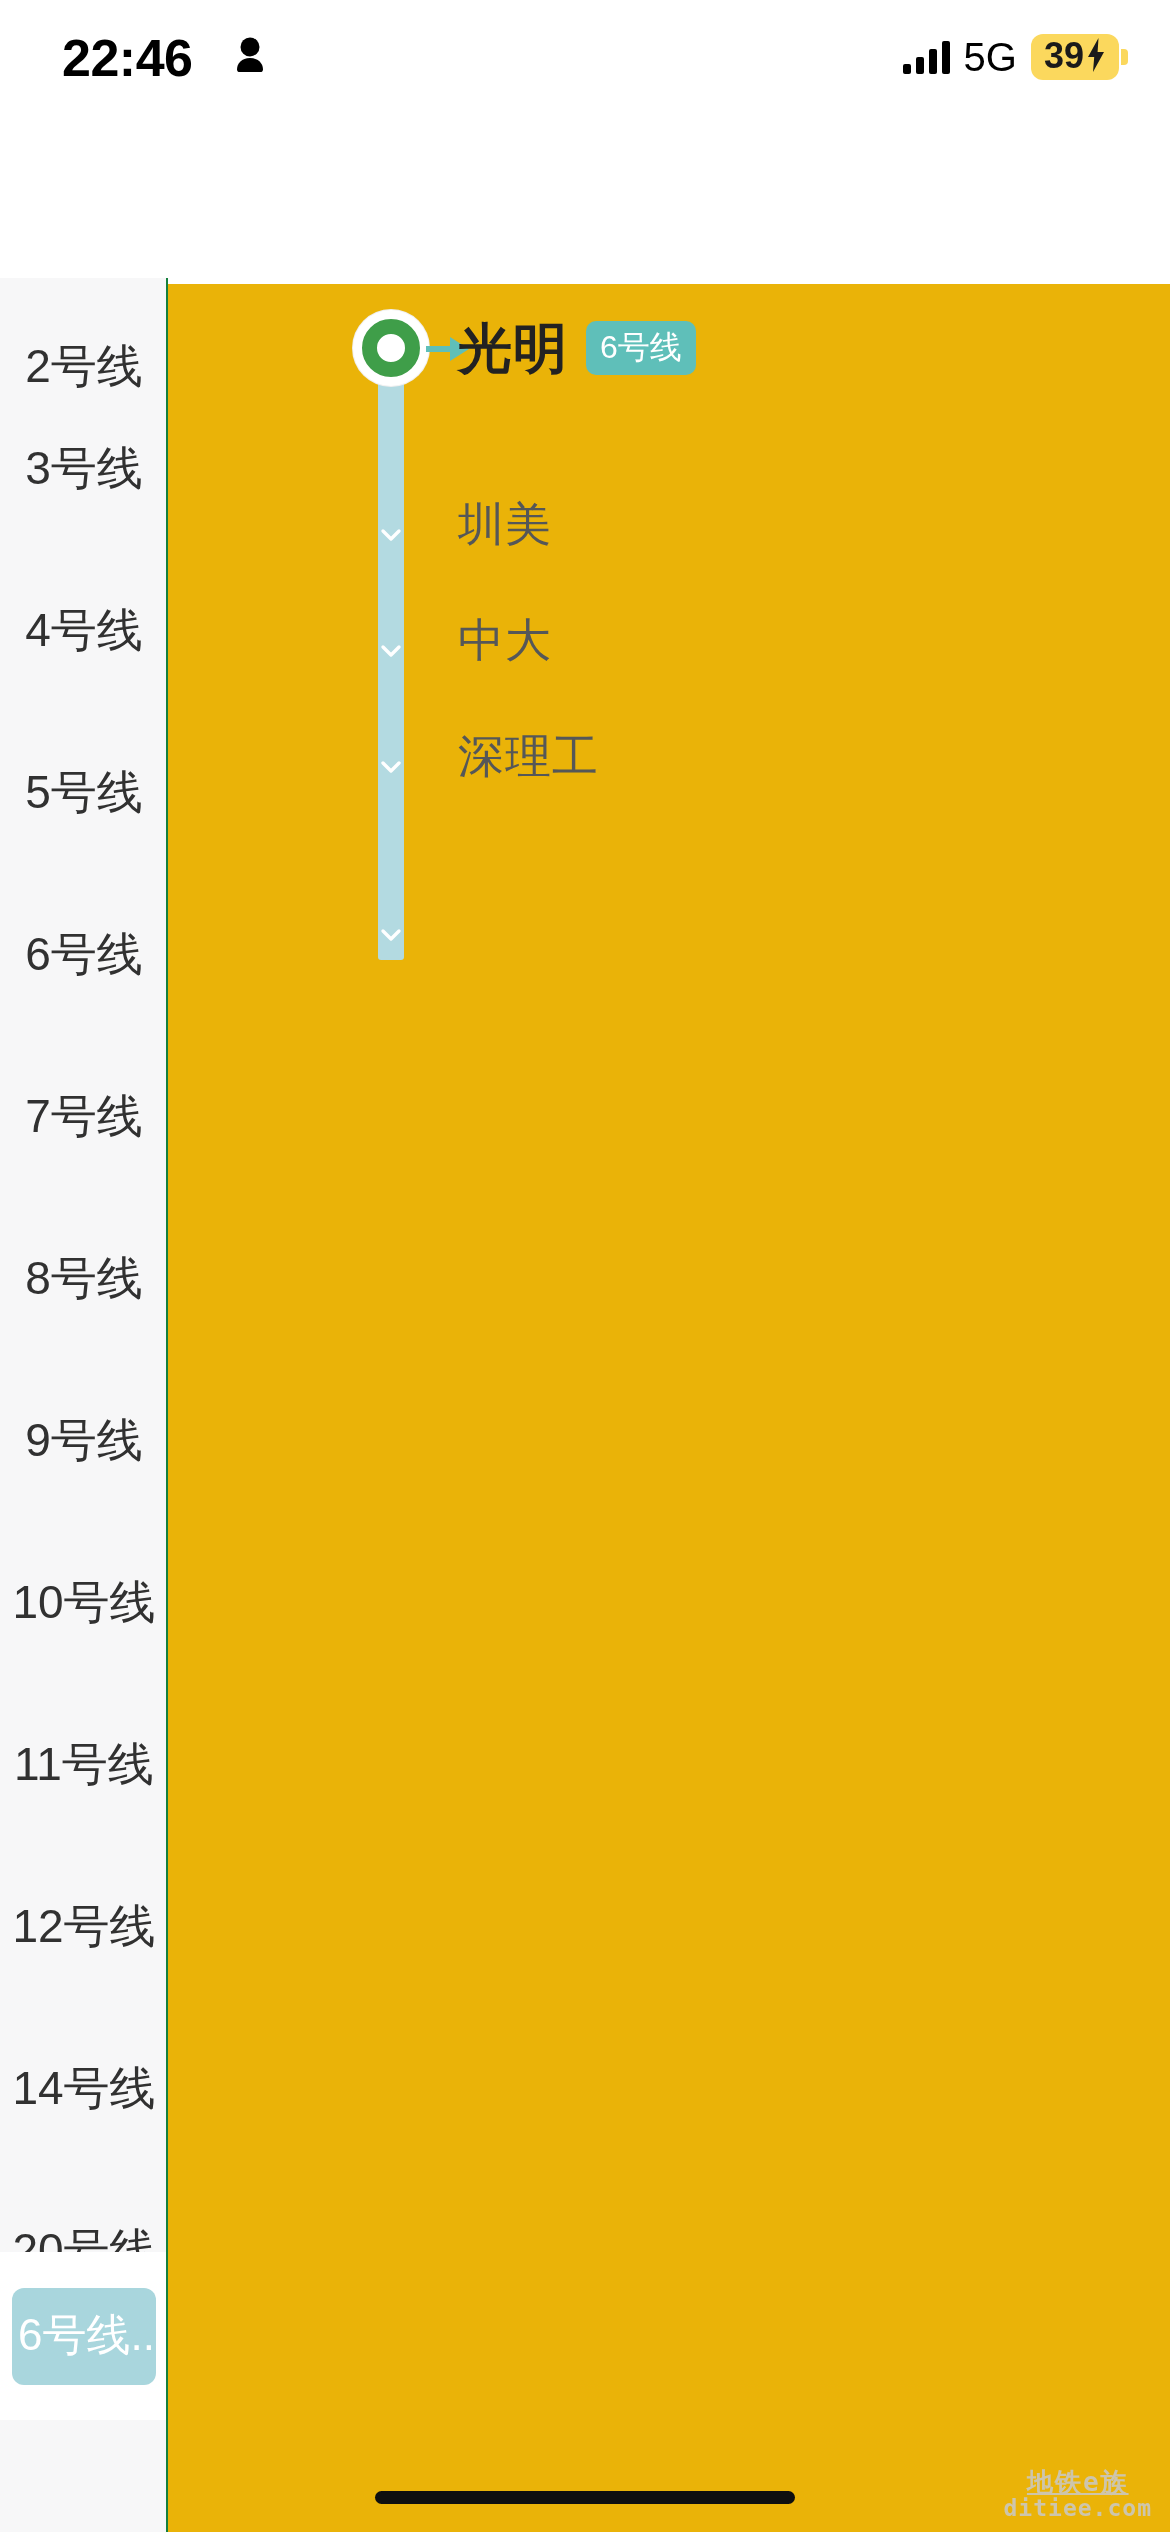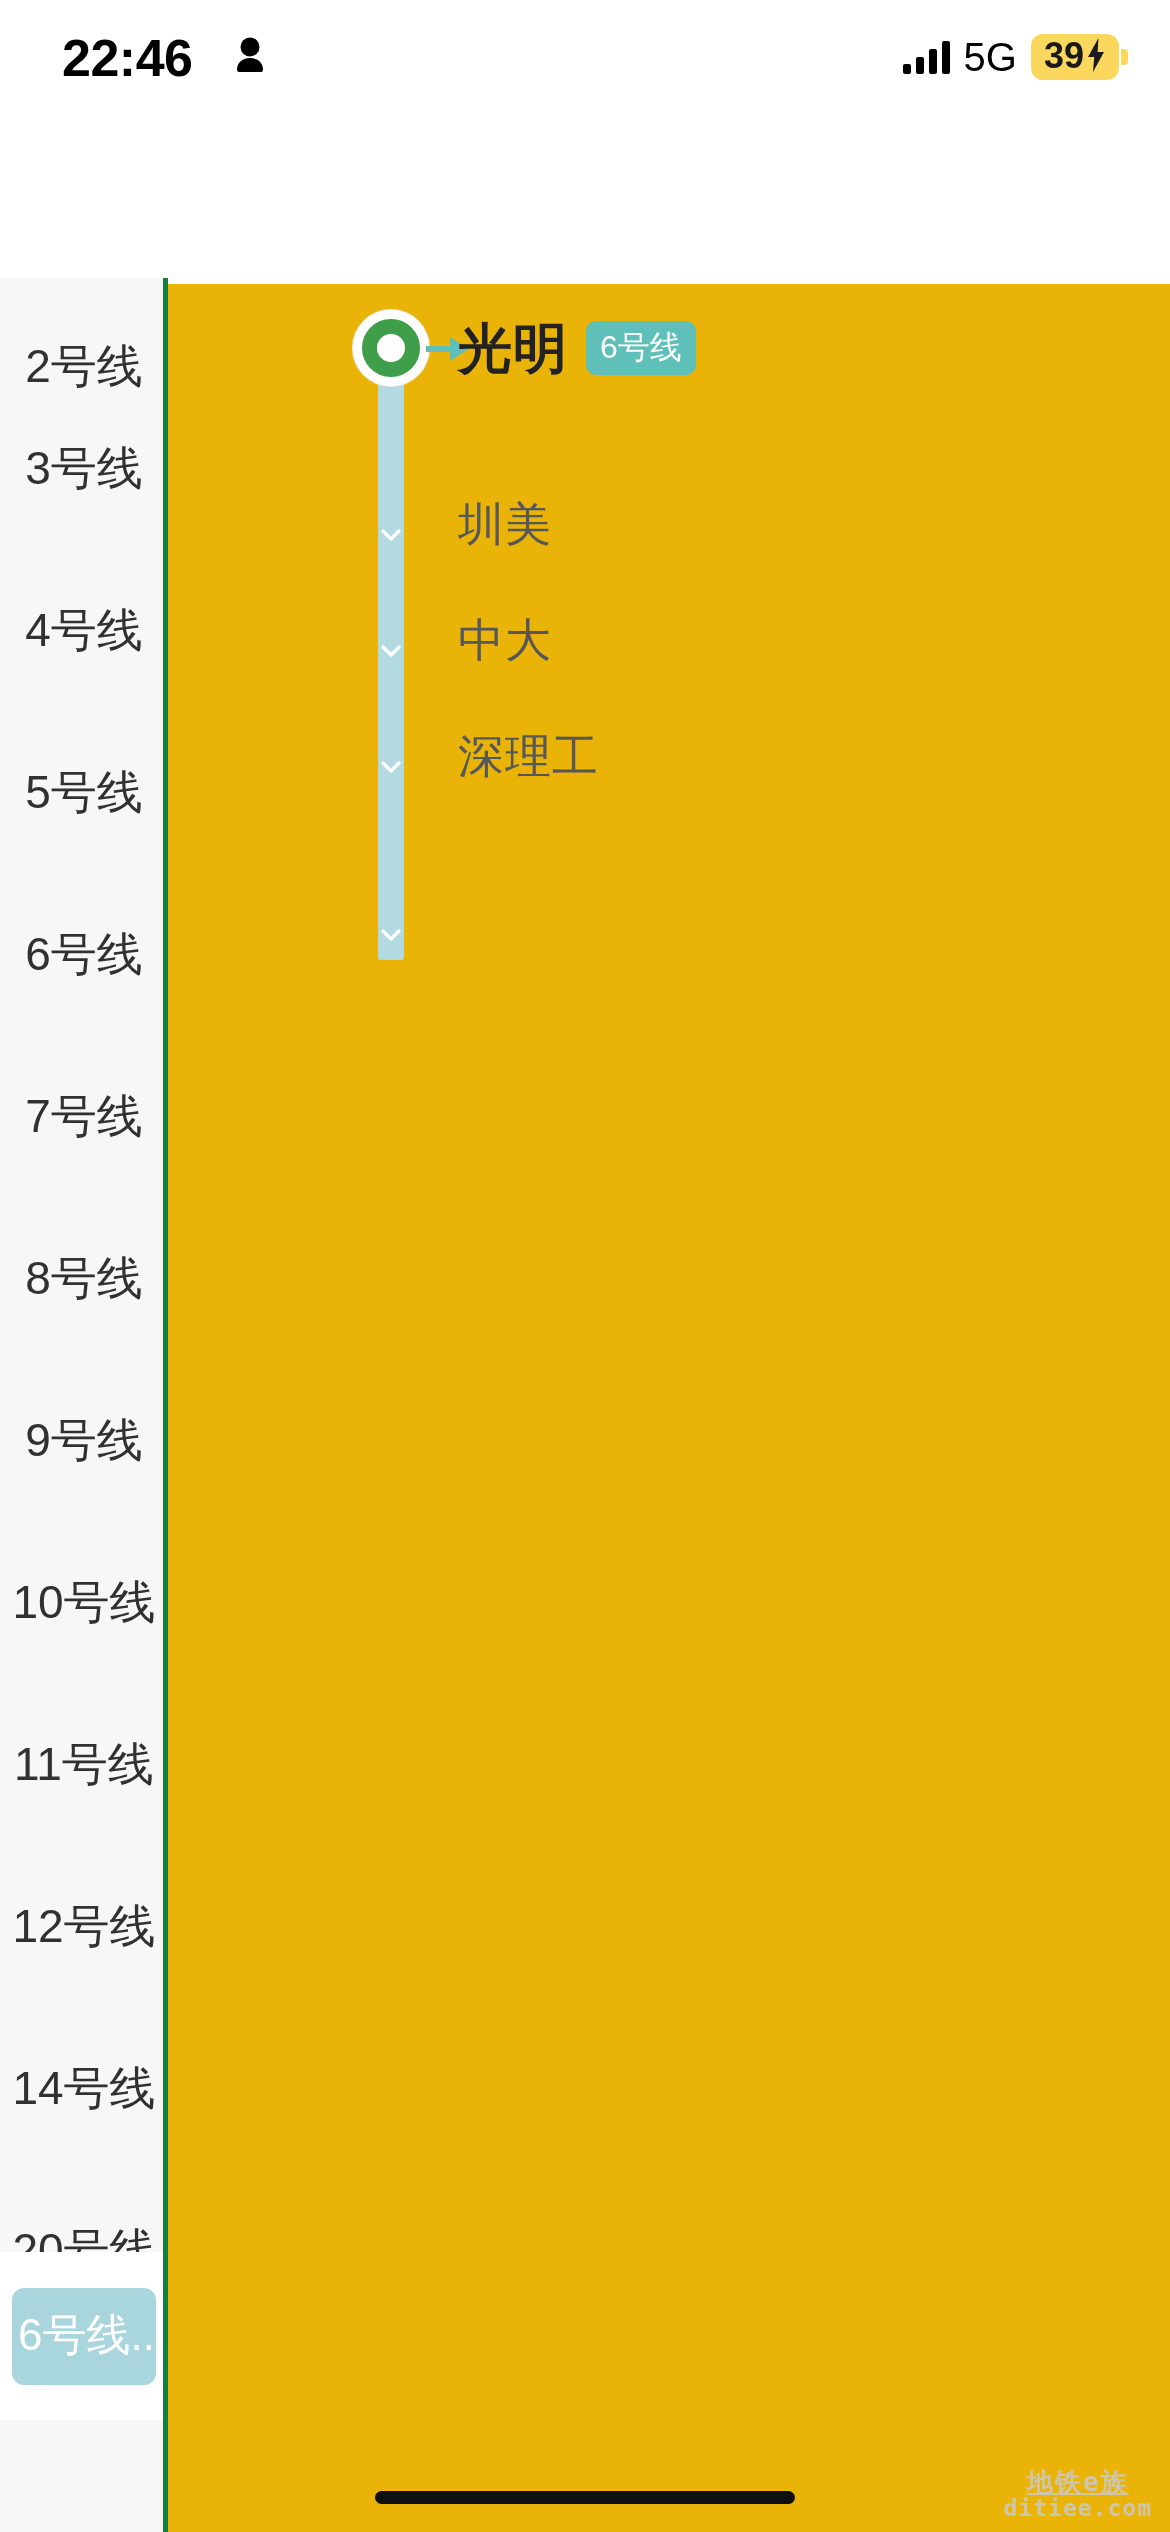--- a/index.html
+++ b/index.html
@@ -72,21 +72,21 @@
     margin-left:22px;
     font-size:42px; color:#b9bbbe; line-height:46px;
     letter-spacing:1px;
   }
 
   
   #sidebar {
     position:absolute; left:0; top:278px;
     width:168px; height:2254px;
     background:#f7f7f8;
-    border-right:5px solid #15803d;
+    border-right:2px solid #15803d;
     overflow:hidden;
   }
   .side-item {
     width:168px; height:162px;
     display:flex; align-items:center; justify-content:center;
     font-size:46px; color:#313131; letter-spacing:0px;
     cursor:pointer;
   }
   .side-item.clipped-top { height:110px; align-items:flex-end; }
   .side-item.clipped-top span { transform:translateY(10px); }

